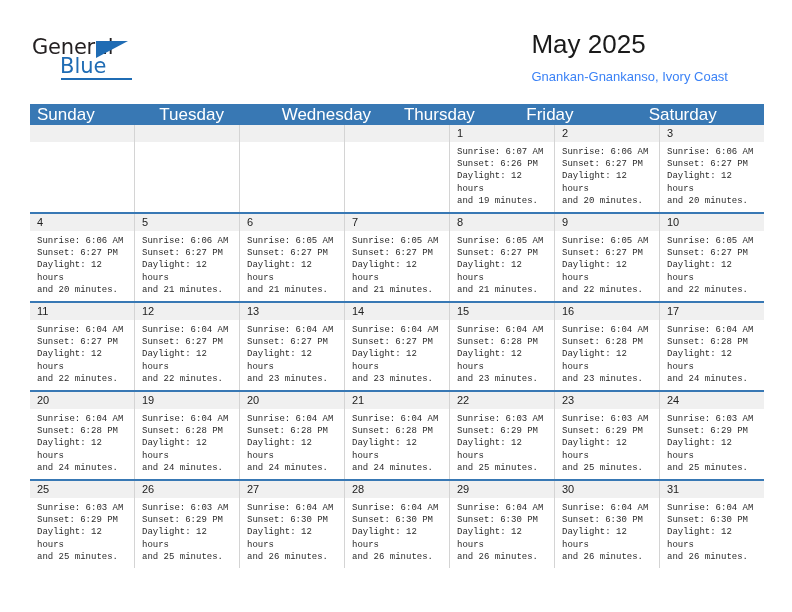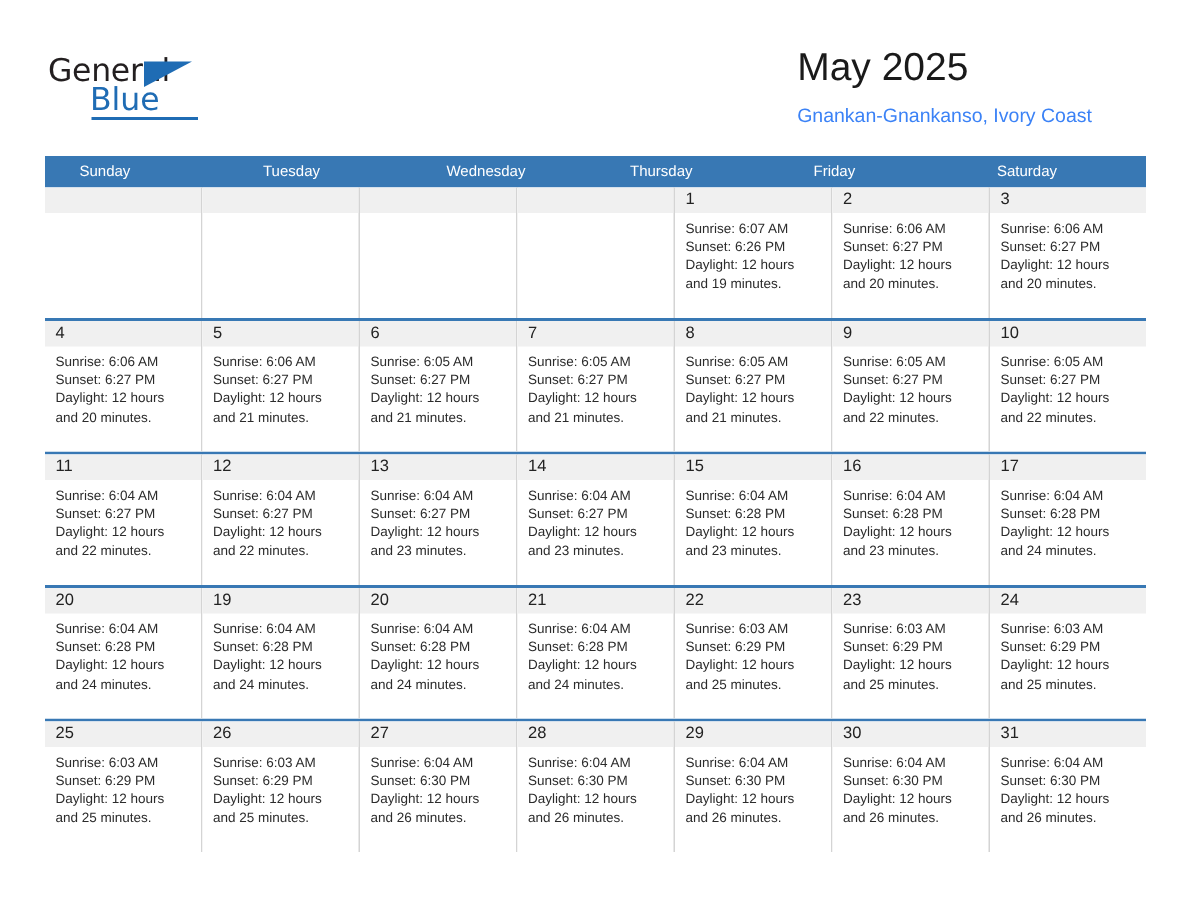--- a/index.html
+++ b/index.html
@@ -103,23 +103,23 @@
     width: 734px;
   }
   .weekdays {
     display: flex;
     background: #3878b4;
     height: 21px;
   }
   .weekday {
     flex: 1 1 0;
     color: #ffffff;
-    font-size: 10px;
+    font-size: 17px;
     line-height: 21px;
-    padding-left: 23px;
+    padding-left: 7px;
     box-sizing: border-box;
     font-family: "Liberation Sans", sans-serif;
   }
   .week {
     display: flex;
     border-top: 2px solid #3878b4;
   }
   .week:first-of-type {
     border-top: none;
   }
@@ -145,21 +145,21 @@
     font-family: "Liberation Sans", sans-serif;
   }
   .day.empty .day-num {
     background: #f0f0f0;
   }
   .day-info {
     padding: 4px 5px 0 7px;
     font-size: 9px;
     line-height: 12.2px;
     color: #2b2b2b;
-    font-family: Liberation Sans, sans-serif;
+    font-family: Liberation Mono, monospace;
   }
   .day-info div {
     white-space: normal;
   }
 </style>
 </head>
 <body>
 
 <div class="page">
 

